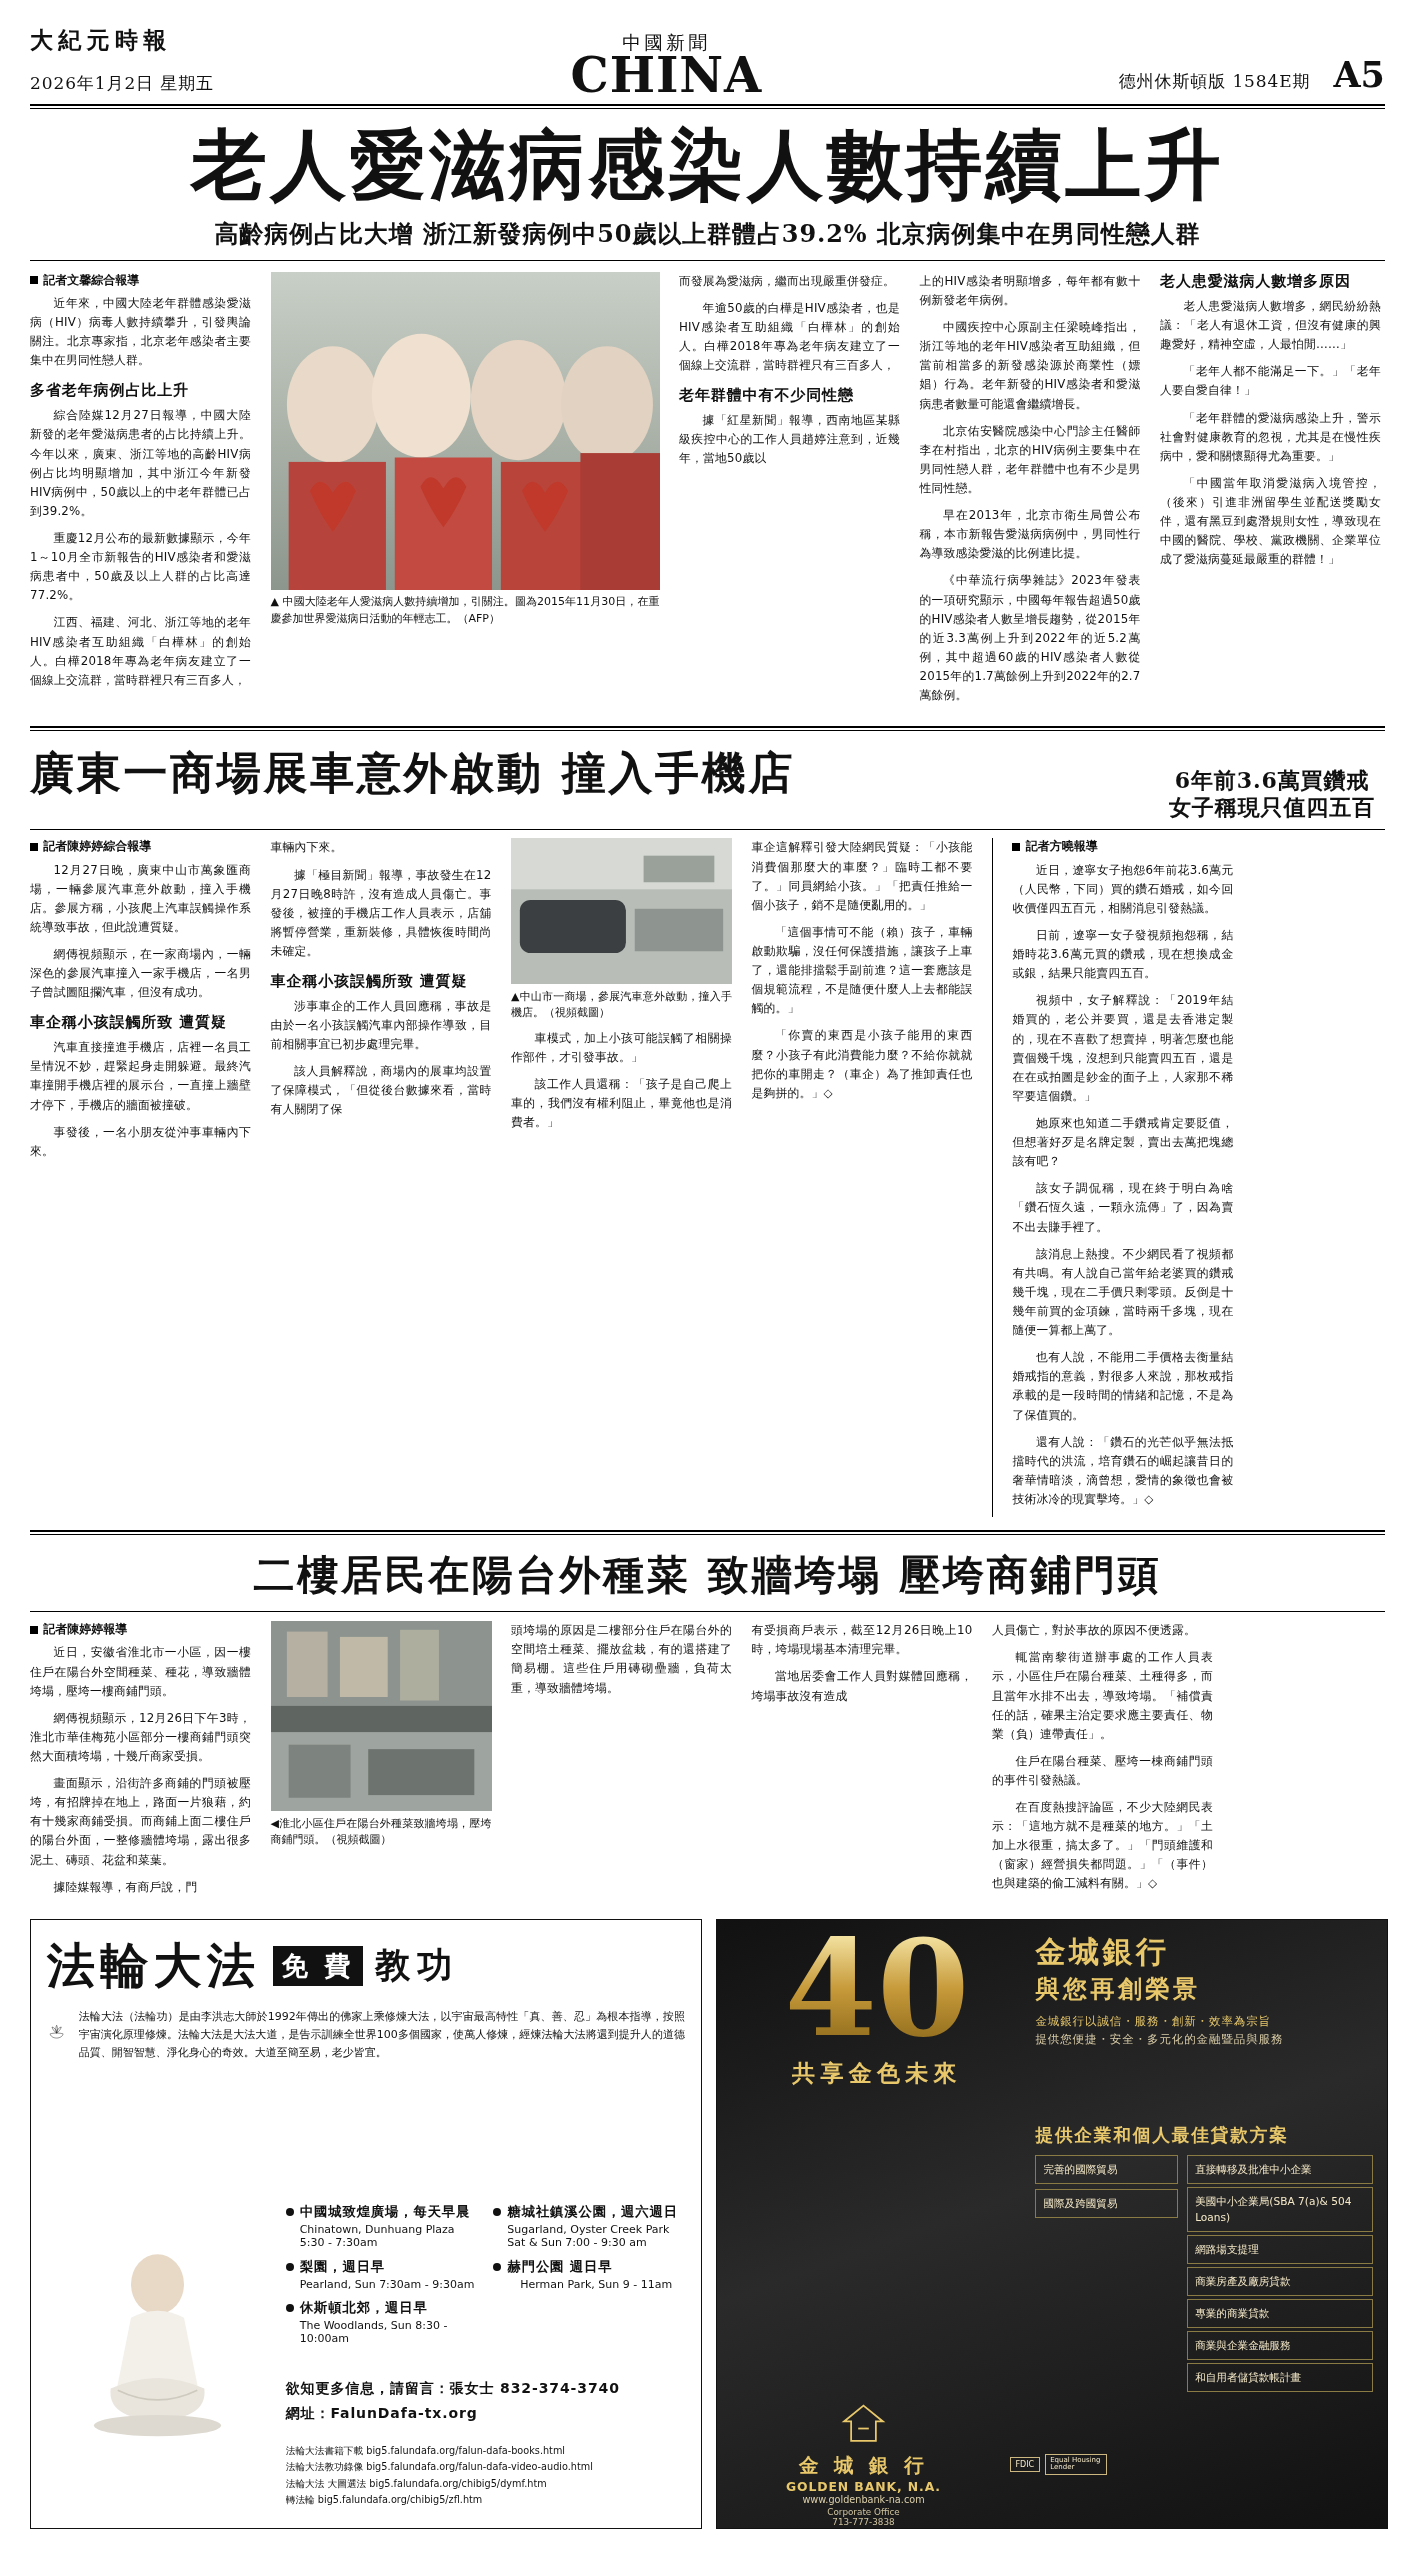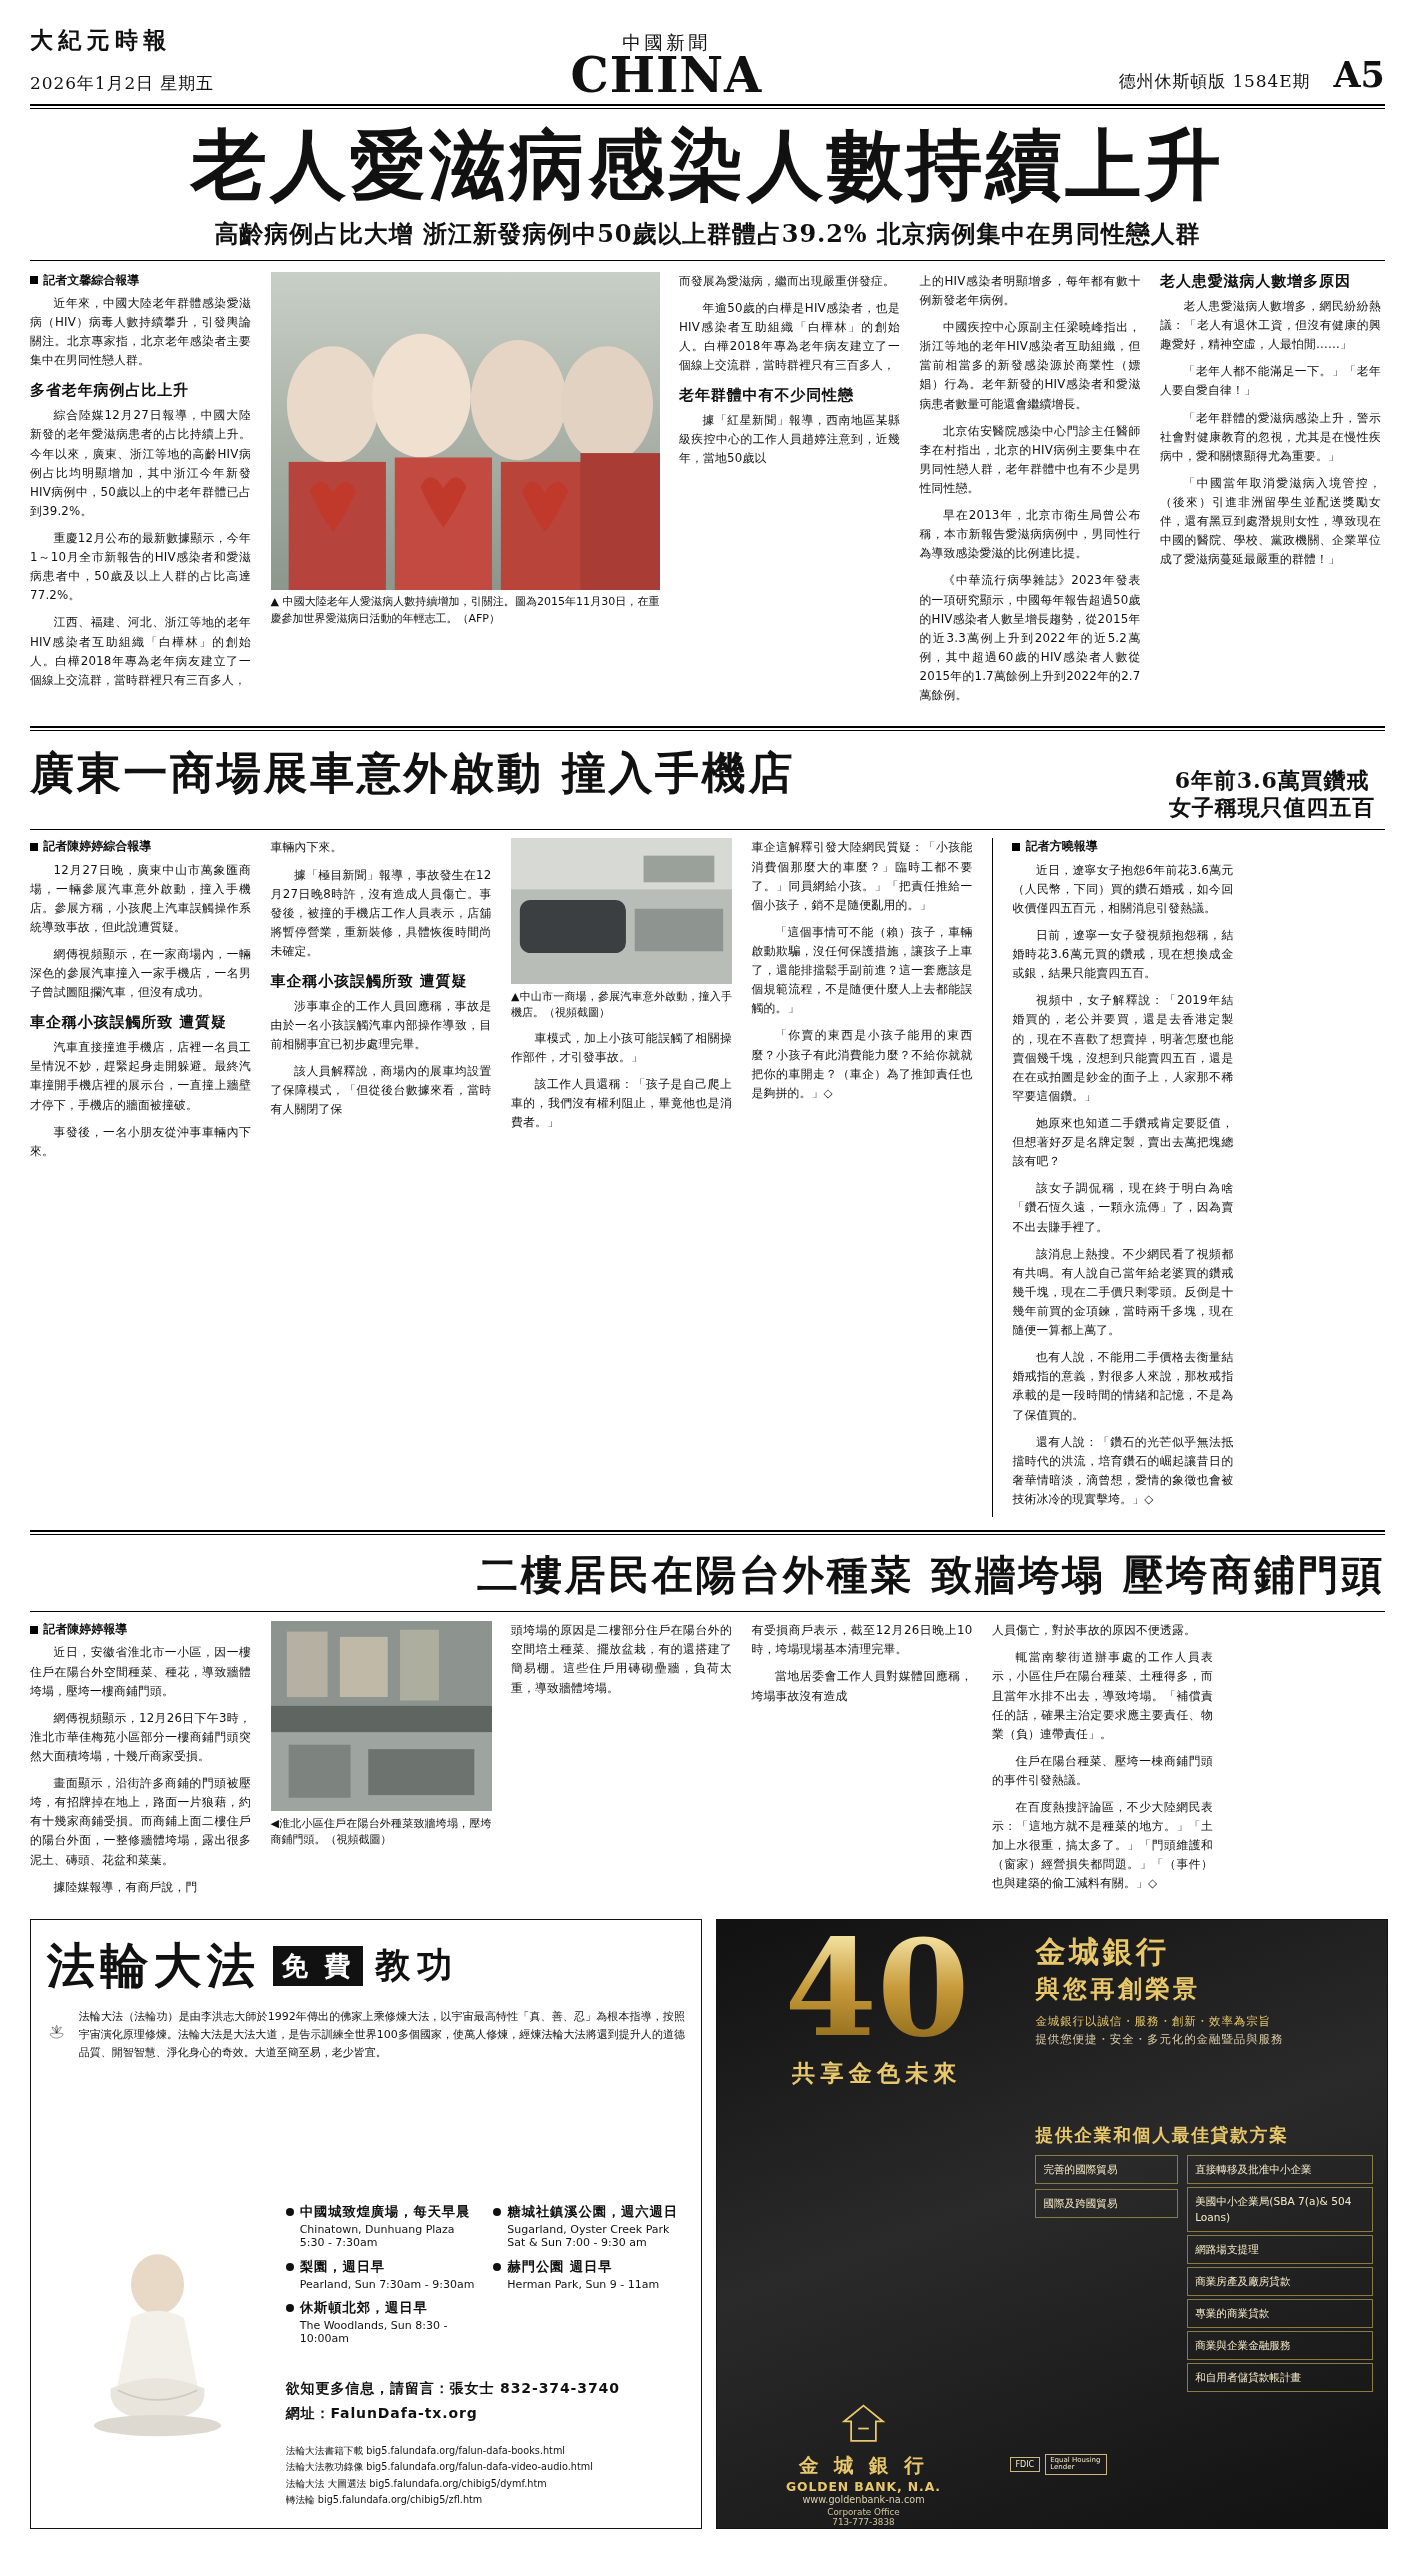--- a/index.html
+++ b/index.html
@@ -260,21 +260,21 @@
       <p class="cn indent">也有人說，不能用二手價格去衡量結婚戒指的意義，對很多人來說，那枚戒指承載的是一段時間的情緒和記憶，不是為了保值買的。</p>
       <p class="cn indent">還有人說：「鑽石的光芒似乎無法抵擋時代的洪流，培育鑽石的崛起讓昔日的奢華情暗淡，滴曾想，愛情的象徵也會被技術冰冷的現實擊垮。」◇</p>
       <p class="cn indent"></p>
     </div>
   </div>
 
   <div class="sec-rule"></div>
   <div class="rule-gap"></div>
   <div class="rule-thin"></div>
 
-  <div class="bighead3" style="text-align:right;">二樓居民在陽台外種菜 致牆垮塌 壓垮商鋪門頭</div>
+  <div class="bighead3" style="text-align:center;">二樓居民在陽台外種菜 致牆垮塌 壓垮商鋪門頭</div>
   <div class="rule-thin"></div>
 
   <div class="story3" style="margin-top:8.8px;">
     <div>
       <div class="byline">
         <span class="sq"></span>
         <span>記者陳婷婷報導</span>
       </div>
       <p class="cn indent">近日，安徽省淮北市一小區，因一樓住戶在陽台外空間種菜、種花，導致牆體垮塌，壓垮一樓商鋪門頭。</p>
       <p class="cn indent">網傳視頻顯示，12月26日下午3時，淮北市華佳梅苑小區部分一樓商鋪門頭突然大面積垮塌，十幾斤商家受損。</p>
@@ -361,21 +361,21 @@
               <span class="dot"></span><span>糖城社鎮溪公園，週六週日</span>
               <small style="white-space:pre-line; margin-left:14px;">Sugarland, Oyster Creek Park
 Sat &amp; Sun 7:00 - 9:30 am</small>
             </div>
             <div class="fl-loc">
               <span class="dot"></span><span>梨園，週日早</span>
               <small style="white-space:pre-line; margin-left:14px;">Pearland, Sun 7:30am - 9:30am</small>
             </div>
             <div class="fl-loc">
               <span class="dot"></span><span>赫門公園 週日早</span>
-              <small style="white-space:pre-line; margin-left:14px;">Herman Park, Sun 9 - 11am</small>
+              <small style="white-space:pre-line; margin-left:14px;text-align:center;">Herman Park, Sun 9 - 11am</small>
             </div>
             <div class="fl-loc">
               <span class="dot"></span><span>休斯頓北郊，週日早</span>
               <small style="white-space:pre-line; margin-left:14px;">The Woodlands, Sun 8:30 - 10:00am</small>
             </div>
           </div>
 
           <div class="fl-contact" style="margin-top:35px;">欲知更多信息，請留言：張女士 832-374-3740</div>
           <div class="fl-contact" style="margin-top:7px;">網址：FalunDafa-tx.org</div>
 

